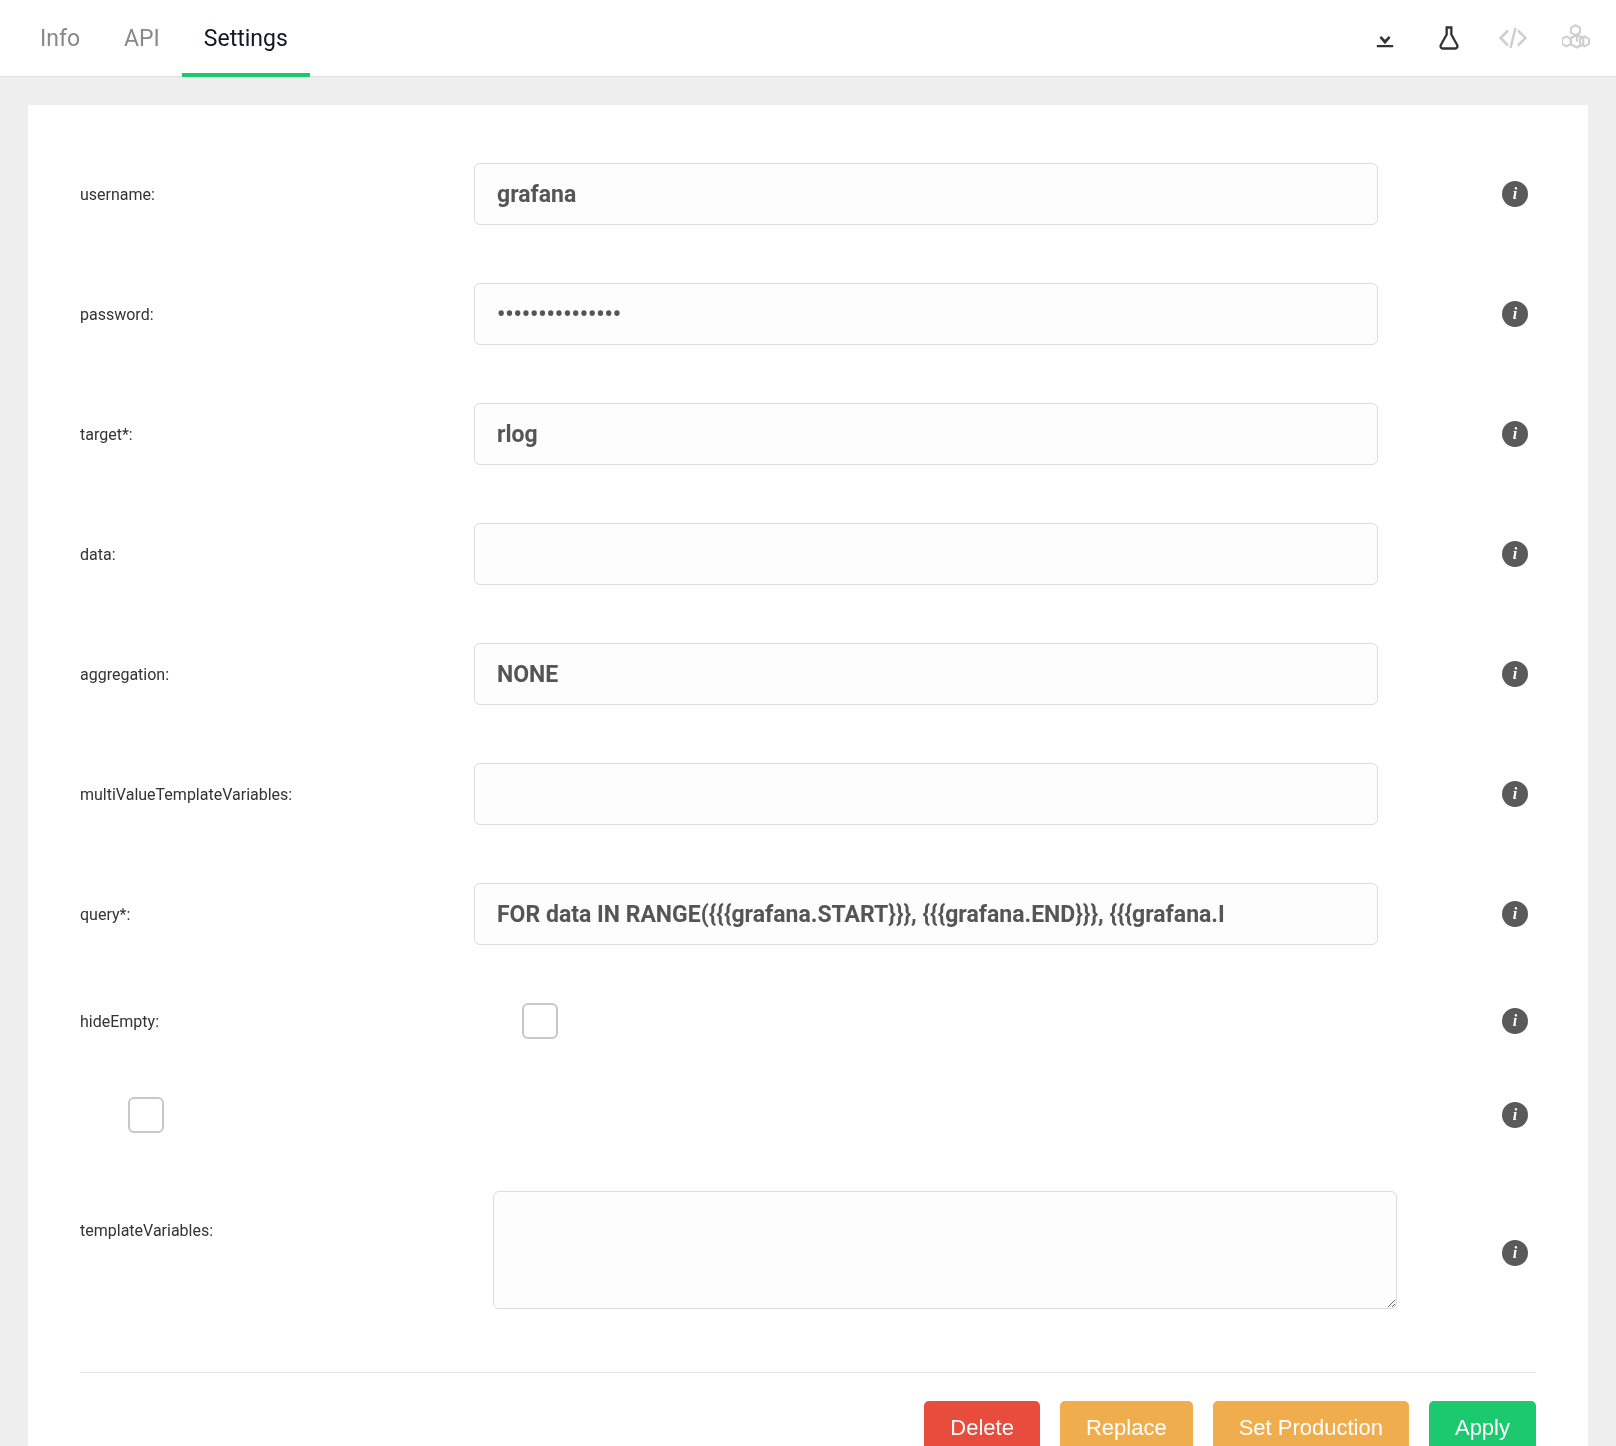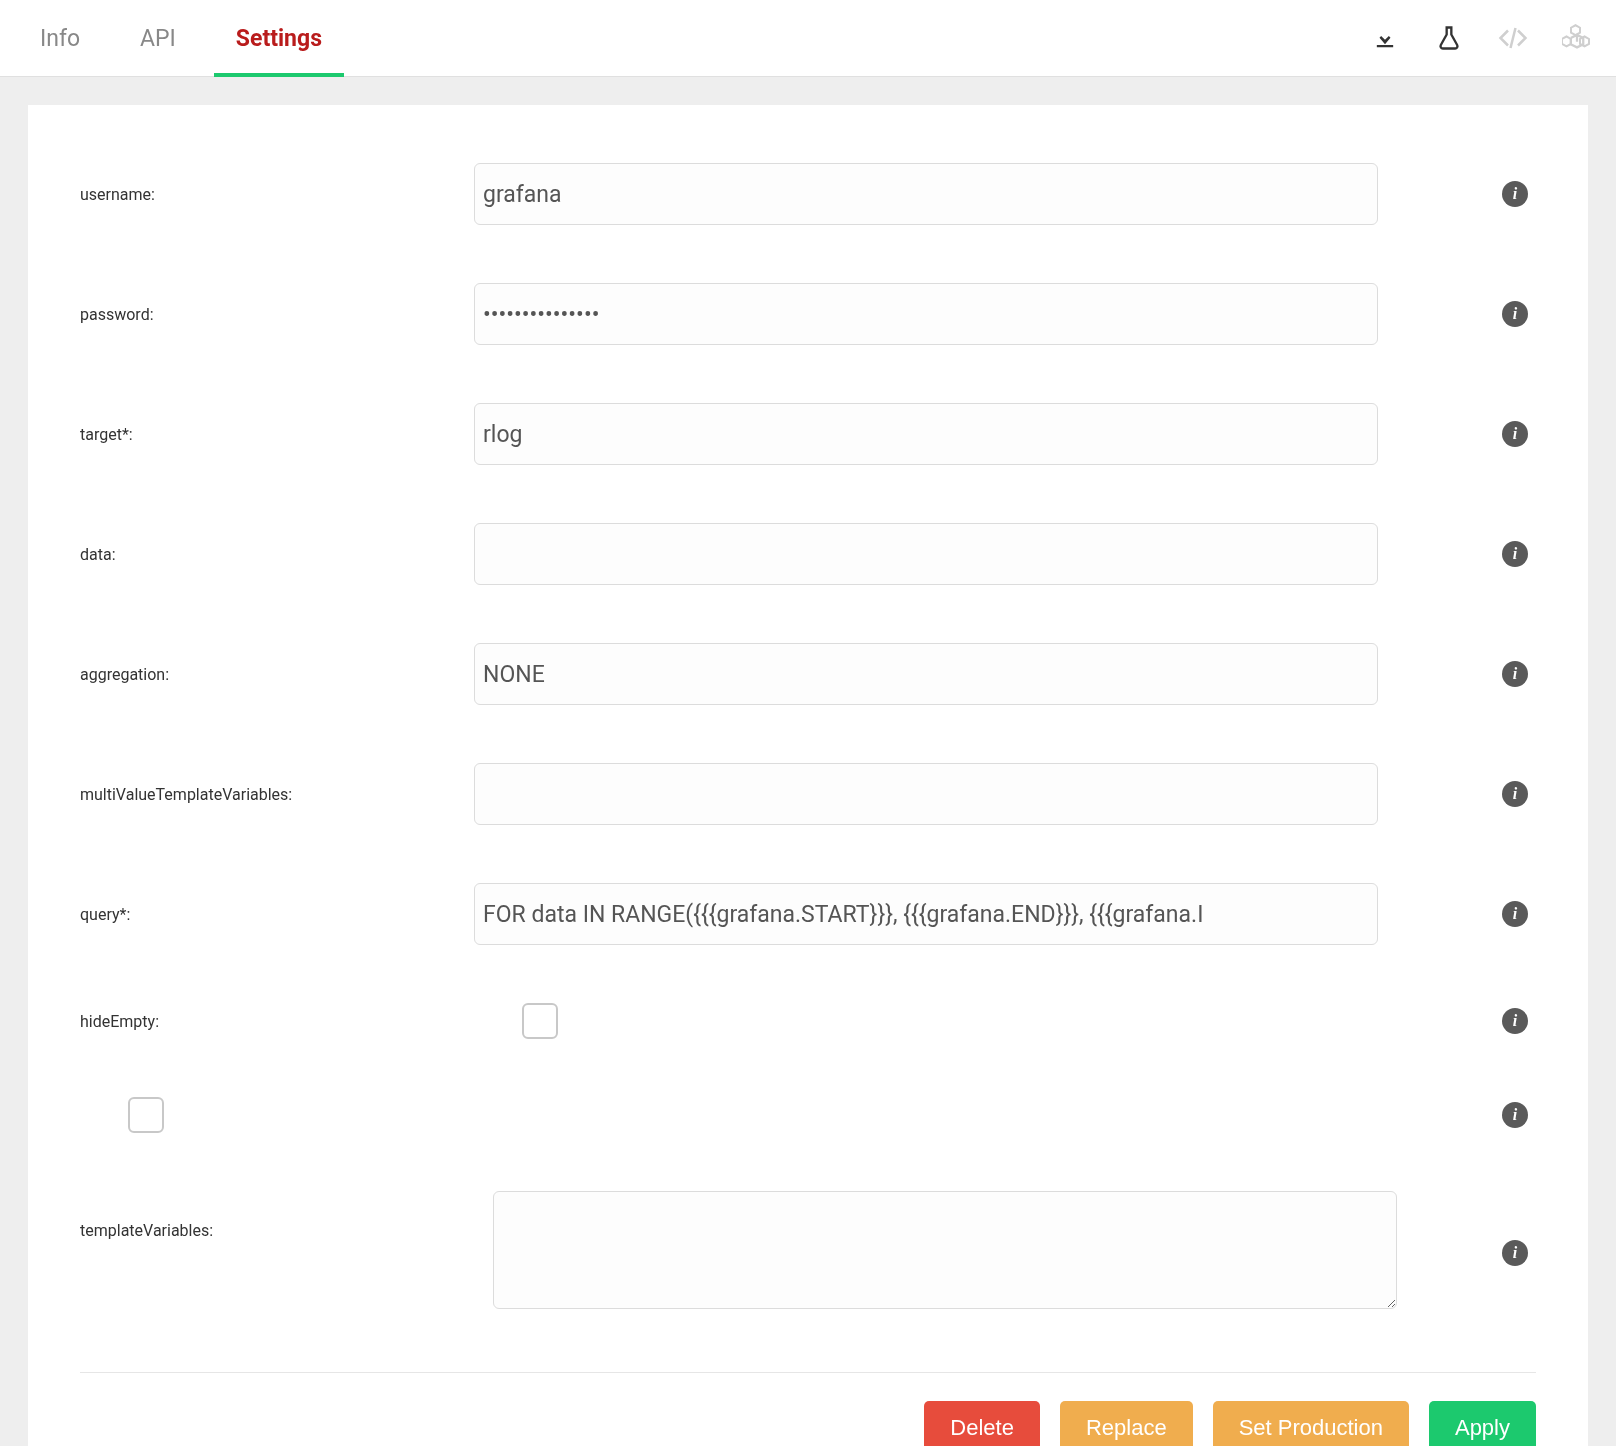--- a/index.html
+++ b/index.html
@@ -13,32 +13,32 @@
 
   .topbar {
     background: #fff;
     height: 77px;
     display: flex;
     align-items: center;
     justify-content: space-between;
     padding: 0 24px 0 18px;
     border-bottom: 1px solid #e0e0e0;
   }
-  .tabs { display: flex; gap: 16px; }
+  .tabs { display: flex; gap: 0; }
   .tab {
     padding: 0 22px;
     height: 77px;
     display: flex;
     align-items: center;
     color: #888;
     cursor: pointer;
     font-size: 23px;
     position: relative;
   }
-  .tab.active { color: #b91c1c; font-weight: 700; }
+  .tab.active { color: #0f172a; font-weight: 400; }
   .tab.active::after {
     content: "";
     position: absolute;
     left: 0; right: 0; bottom: 0;
     height: 4px;
     background: #1cc96e;
   }
   .header-icons { display: flex; gap: 34px; align-items: center; }
   .header-icons .hicon { width: 30px; height: 30px; display:flex; align-items:center; justify-content:center; color:#333; cursor:pointer;}
   .header-icons .hicon.muted { color: #cfcfcf; }
@@ -73,25 +73,26 @@
     display: flex;
     justify-content: flex-end;
     padding-right: 8px;
   }
 
   .text-input, .textarea {
     width: 100%;
     border: 1px solid #dcdcdc;
     border-radius: 6px;
     background: #fdfdfd;
-    padding: 16px 8px;
+    padding: 16px 22px;
     font-size: 23px;
     color: #555;
     font-family: inherit;
     outline: none;
+    font-weight: bold;
   }
   .text-input { height: 62px; }
   .textarea { height: 118px; resize: both; }
 
   .checkbox {
     width: 36px; height: 36px;
     border: 2px solid #c8c8c8;
     border-radius: 6px;
     background: #fff;
     cursor: pointer;

